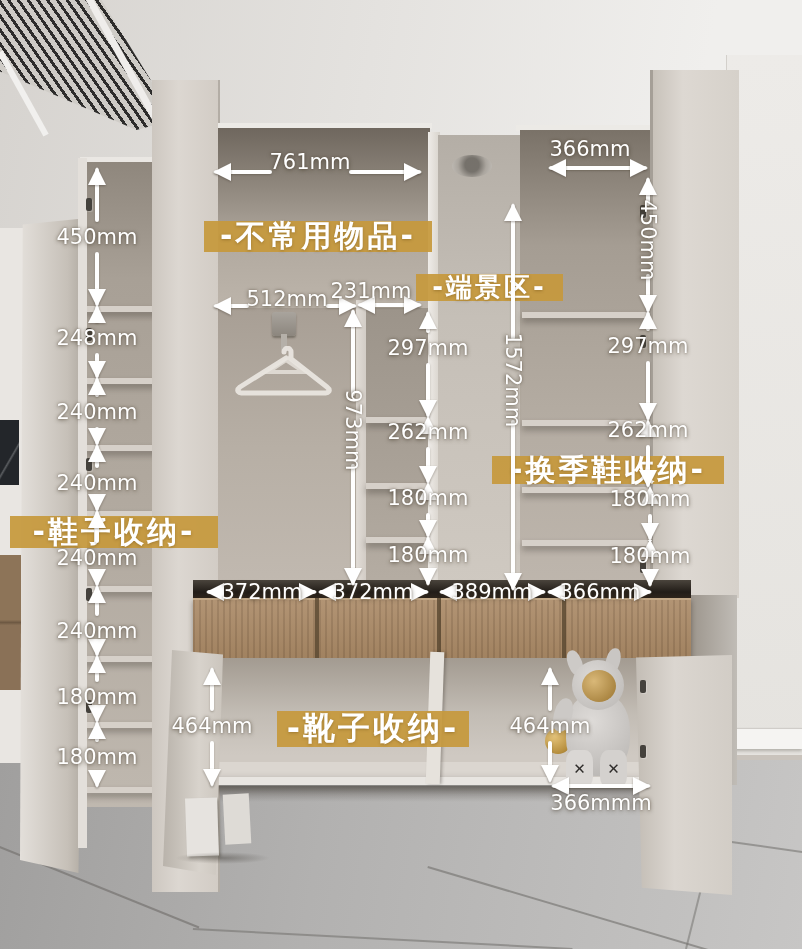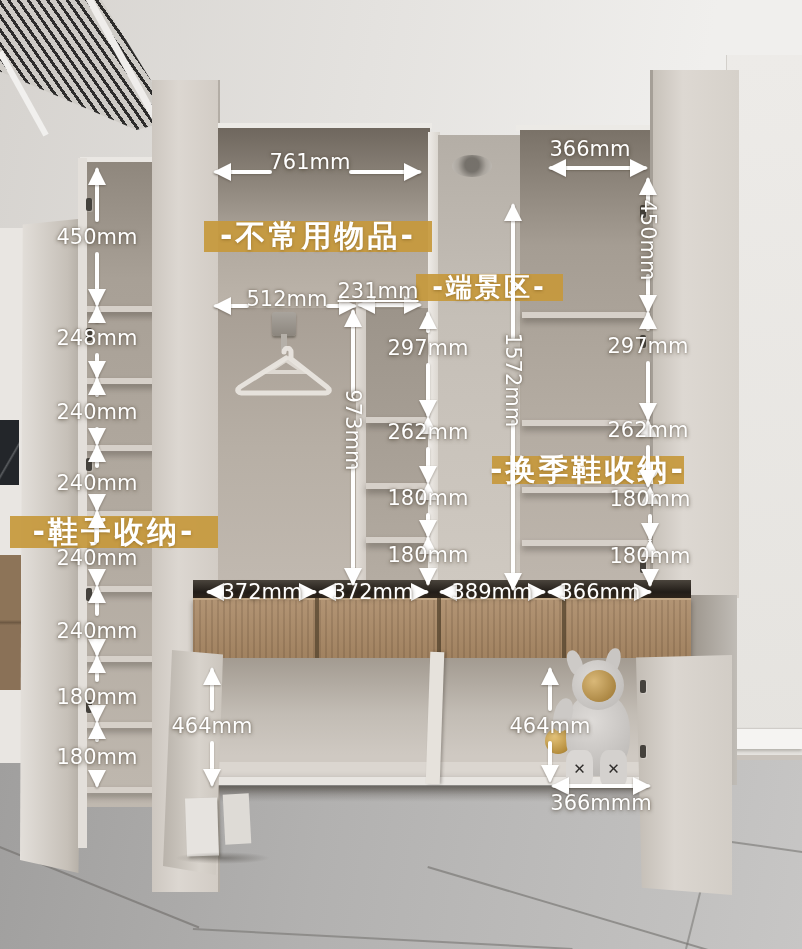--- a/index.html
+++ b/index.html
@@ -150,22 +150,23 @@
 
   <div class="p" style="left:272px;top:312px;width:24px;height:24px;background:linear-gradient(180deg,#a9a49d,#8c867e);border-radius:3px;box-shadow:0 2px 2px rgba(50,44,36,.4);"></div>
   <div class="p" style="left:281px;top:334px;width:6px;height:16px;background:#b5b0a9;"></div>
   <svg class="p" style="left:228px;top:346px;" width="110" height="60" viewBox="0 0 110 60">
     <path d="M56 6 c0 -5 7 -5 7 0 l0 6 M58 12 L12 41 Q7 45 13 47 L98 47 Q104 45 99 41 L62 12" fill="none" stroke="#e9e5df" stroke-width="5" stroke-linecap="round" stroke-linejoin="round" opacity="0.95"></path>
     <path d="M58 14 L40 26 L76 26 Z" fill="none" stroke="#e9e5df" stroke-width="4" opacity="0.8"></path>
   </svg>
 
 <div class="zone" style="left: 416px; top: 274px; width: 147px; height: 27px; font-size: 26px;">-端景区-</div>
     <div class="zone" style="left: 204px; top: 221px; width: 228px; height: 31px; font-size: 30px;">-不常用物品-</div>
-    <div class="zone" style="left: 492px; top: 456px; width: 192px; height: 28px; font-size: 30px;">-换季鞋收纳-</div>
+    <div class="zone" style="left: 492px; top: 456px; width: 232px; height: 28px; font-size: 30px;">-换季鞋收纳-</div>
     <div class="zone" style="left: 10px; top: 516px; width: 208px; height: 32px; font-size: 30px;">-鞋子收纳-</div>
+    <div class="zone" style="left: 277px; top: 711px; width: 192px; height: 36px; font-size: 32px;">-靴子收纳-</div>
     <div class="hd2" style="left: 214px; top: 170px; width: 207px;">
       <div class="sg" style="left: 0px; top: 0px; height: 4px; width: 57.5px;"></div>
       <div class="sg" style="left: 134.5px; top: 0px; height: 4px; width: 72.5px;"></div>
       <div class="ah-left"></div>
       <div class="ah-right"></div>
       <span class="dtx" style="left: 96px; top: -8px; transform: translate(-50%, -50%);">761mm</span>
     </div>
     <div class="hd2" style="left: 549px; top: 166px; width: 98px;">
       <div class="sg" style="left: 0px; top: 0px; height: 4px; width: 98px;"></div>
       <div class="ah-left"></div>
@@ -176,21 +177,21 @@
       <div class="sg" style="left: 0px; top: 0px; height: 4px; width: 34.5px;"></div>
       <div class="sg" style="left: 111.5px; top: 0px; height: 4px; width: 30.5px;"></div>
       <div class="ah-left"></div>
       <div class="ah-right"></div>
       <span class="dtx" style="left: 73px; top: -5px; transform: translate(-50%, -50%);">512mm</span>
     </div>
     <div class="hd2" style="left: 358px; top: 303px; width: 63px;">
       <div class="sg" style="left: 0px; top: 0px; height: 4px; width: 63px;"></div>
       <div class="ah-left"></div>
       <div class="ah-right"></div>
-      <span class="dtx" style="left: 20px; top: -12px; transform: translate(-50%, -50%); text-decoration: underline;">231mm</span>
+      <span class="dtx" style="left: 13px; top: -12px; transform: translate(-50%, -50%);">231mm</span>
     </div>
     <div class="hd2" style="left: 207px; top: 590px; width: 109px;">
       <div class="sg" style="left: 0px; top: 0px; height: 4px; width: 16.5px;"></div>
       <div class="sg" style="left: 93.5px; top: 0px; height: 4px; width: 15.5px;"></div>
       <div class="ah-left"></div>
       <div class="ah-right"></div>
       <span class="dtx" style="left: 55px; top: 2px; transform: translate(-50%, -50%);">372mm</span>
     </div>
     <div class="hd2" style="left: 319px; top: 590px; width: 109px;">
       <div class="sg" style="left: 0px; top: 0px; height: 4px; width: 15.5px;"></div>

